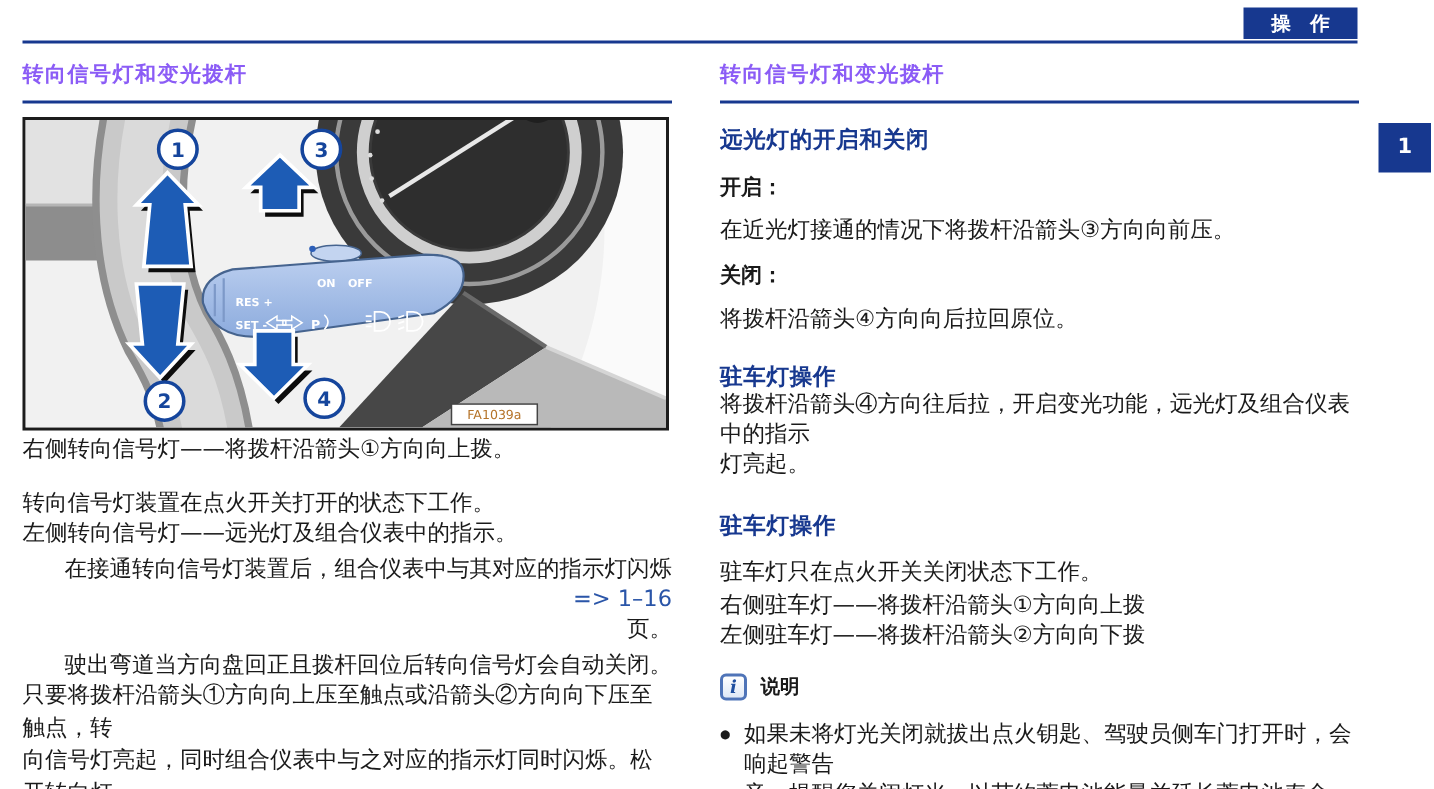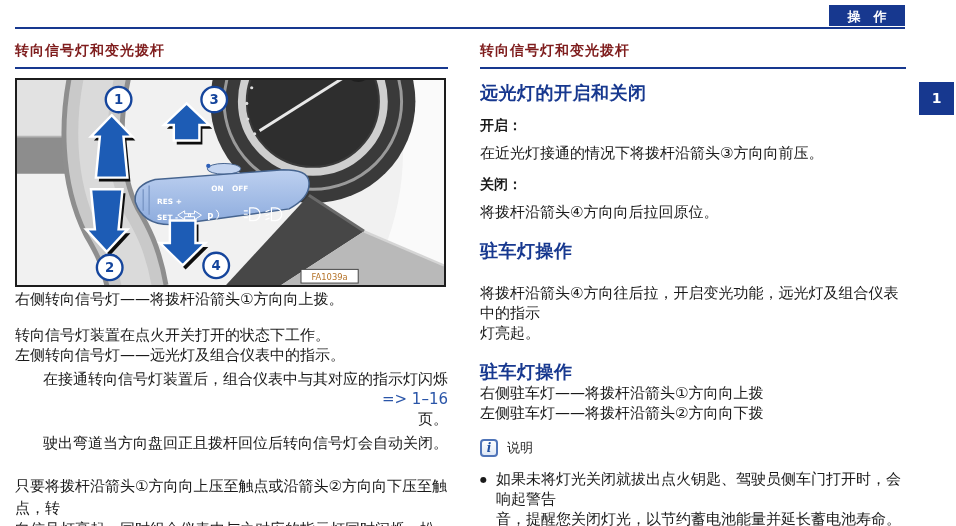--- a/index.html
+++ b/index.html
@@ -14,42 +14,42 @@
     text-align:center; }
   .page-tab { position:absolute; left:919px; top:82px; width:35px; height:33px;
     background:#17388f; color:#fff; font-weight:bold; font-size:14px; line-height:33px;
     text-align:center; }
 
   
   .col { position:absolute; top:40px; }
   .col-left  { left:15px;  width:433px; }
   .col-right { left:480px; width:426px; }
 
-  h2.colhead { font-size:14px; font-weight:bold; color:#7f1d1d; letter-spacing:1px;
+  h2.colhead { font-size:14px; font-weight:bold; color:#8b5cf6; letter-spacing:1px;
     padding-bottom:7px; border-bottom:2px solid #17388f; line-height:20px; }
 
-  .sub { font-size:18px; font-weight:bold; color:#17388f; letter-spacing:0.5px; line-height:18px; }
+  .sub { font-size:15px; font-weight:bold; color:#17388f; letter-spacing:0.5px; line-height:18px; }
   .lbl { font-size:14px; font-weight:bold; line-height:18px; }
   p.body { font-size:15px; line-height:20px; }
   .lines { white-space:pre-line; }
   .mt2{margin-top:2px;} .mt4{margin-top:4px;text-align:right;} .mt8{margin-top:8px;} .mt9{margin-top:9px;}
-  .mt11{margin-top:23px;} .mt12{margin-top:12px;} .mt14{margin-top:14px;} .mt15{margin-top:15px;}
+  .mt11{margin-top:1px;font-family:Liberation Mono, monospace;} .mt12{margin-top:12px;} .mt14{margin-top:14px;} .mt15{margin-top:15px;}
   .mt16{margin-top:16px;} .mt20{margin-top:20px;}
   .xref { color:#2a55a8; }
 
   
   .figure { margin-top:9px; width:431px; height:209px; border:2px solid #1c1c1c;
     background:#f1f1f1; overflow:hidden; }
 
   
   .note-head { display:flex; align-items:center; gap:9px; }
   .info-icon { width:18px; height:18px; border:2px solid #4f74b8; border-radius:4px;
     background:linear-gradient(#ffffff,#dfe8f6); color:#1f4fa0; font-family:"DejaVu Serif","Liberation Serif",serif;
     font-weight:bold; font-style:italic; font-size:12px; line-height:14px; text-align:center; }
-  .note-title { font-size:13px; font-weight:normal;text-align:center; }
+  .note-title { font-size:13px; font-weight:bold;text-align:center; }
   .bullet { display:flex; gap:9px; }
   .bullet .dot { font-size:8px; line-height:20px; padding-top:1px; }
   .bullet p { flex:1; }
 </style>
 </head>
 <body>
 
 <div class="page">
 
   <div class="top-rule"></div>
@@ -179,20 +179,21 @@
     <div class="lbl mt14">开启：</div>
     <p class="body mt9">在近光灯接通的情况下将拨杆沿箭头③方向向前压。</p>
     <div class="lbl mt12">关闭：</div>
     <p class="body mt9">将拨杆沿箭头④方向向后拉回原位。</p>
 
     <div class="sub mt20">驻车灯操作</div>
     <p class="body lines mt11">将拨杆沿箭头④方向往后拉，开启变光功能，远光灯及组合仪表中的指示
 灯亮起。</p>
 
     <div class="sub mt20">驻车灯操作</div>
+    <p class="body mt12">驻车灯只在点火开关关闭状态下工作。</p>
     <p class="body mt2">右侧驻车灯——将拨杆沿箭头①方向向上拨</p>
     <p class="body">左侧驻车灯——将拨杆沿箭头②方向向下拨</p>
 
     <div class="note-head mt16">
       <div class="info-icon">i</div>
       <div class="note-title">说明</div>
     </div>
     <div class="bullet mt12">
       <span class="dot">●</span>
       <p class="body lines">如果未将灯光关闭就拔出点火钥匙、驾驶员侧车门打开时，会响起警告

